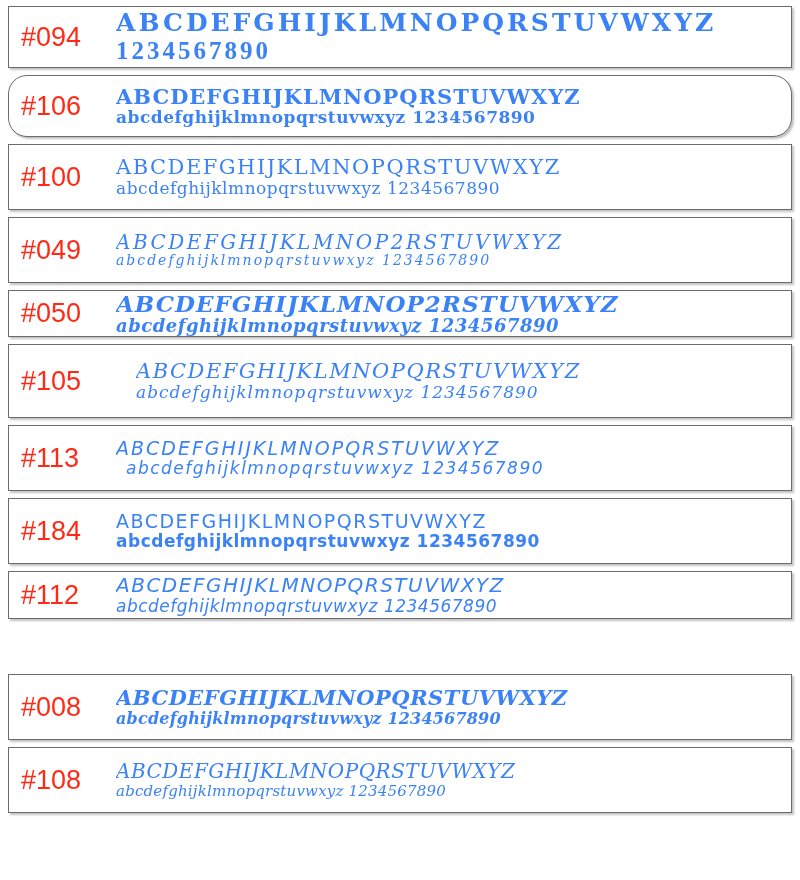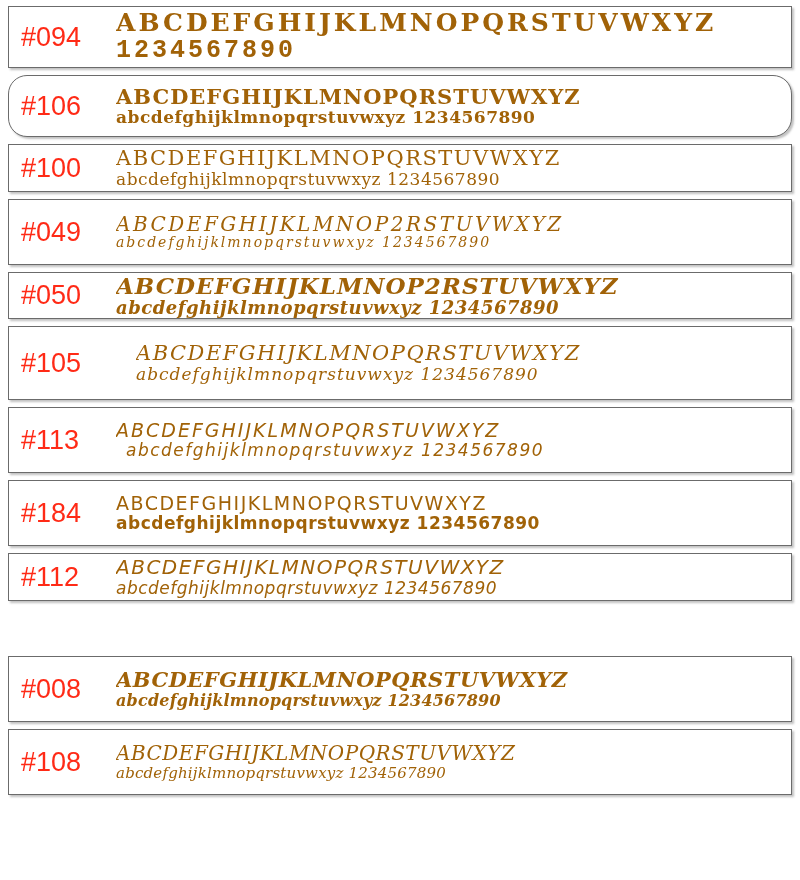--- a/index.html
+++ b/index.html
@@ -46,33 +46,33 @@
     padding-left: 6px;
     line-height: 1;
   }
 
   .sample {
     flex: 1;
     display: flex;
     flex-direction: column;
     justify-content: center;
     overflow: hidden;
-    color: #a16207;
+    color: #3b82f6;
   }
 
   .line {
     white-space: nowrap;
     line-height: 1.12;
   }
 
   
 
   
   .r094 .line1 { font-family: "DejaVu Serif", serif; font-weight: bold; font-size: 25px; letter-spacing: 3px; }
-  .r094 .line2 { font-family: Liberation Mono, monospace; font-weight: bold; font-size: 25px; letter-spacing: 3px; }
+  .r094 .line2 { font-family: Liberation Serif, serif; font-weight: bold; font-size: 25px; letter-spacing: 3px; }
 
   
   .r106 .line1 { font-family: "DejaVu Serif", serif; font-weight: bold; font-size: 21px; letter-spacing: 1px; }
   .r106 .line2 { font-family: "DejaVu Serif", serif; font-weight: bold; font-size: 17px; letter-spacing: 0.5px; }
 
   
   .r100 .line1 { font-family: "DejaVu Serif", serif; font-weight: 400; font-size: 21px; letter-spacing: 1.5px; }
   .r100 .line2 { font-family: "DejaVu Serif", serif; font-weight: 400; font-size: 17px; letter-spacing: 0.5px; }
 
   
@@ -121,21 +121,21 @@
   </div>
 
   <div class="font-row r106" style="height: 62px; border-radius: 19px;">
     <div class="code">#106</div>
     <div class="sample">
       <div class="line line1">ABCDEFGHIJKLMNOPQRSTUVWXYZ</div>
       <div class="line line2">abcdefghijklmnopqrstuvwxyz  1234567890</div>
     </div>
   </div>
 
-  <div class="font-row r100" style="height: 48px;">
+  <div class="font-row r100" style="height: 66px;">
     <div class="code">#100</div>
     <div class="sample">
       <div class="line line1">ABCDEFGHIJKLMNOPQRSTUVWXYZ</div>
       <div class="line line2">abcdefghijklmnopqrstuvwxyz  1234567890</div>
     </div>
   </div>
 
   <div class="font-row r096" style="height: 66px;">
     <div class="code">#049</div>
     <div class="sample">

